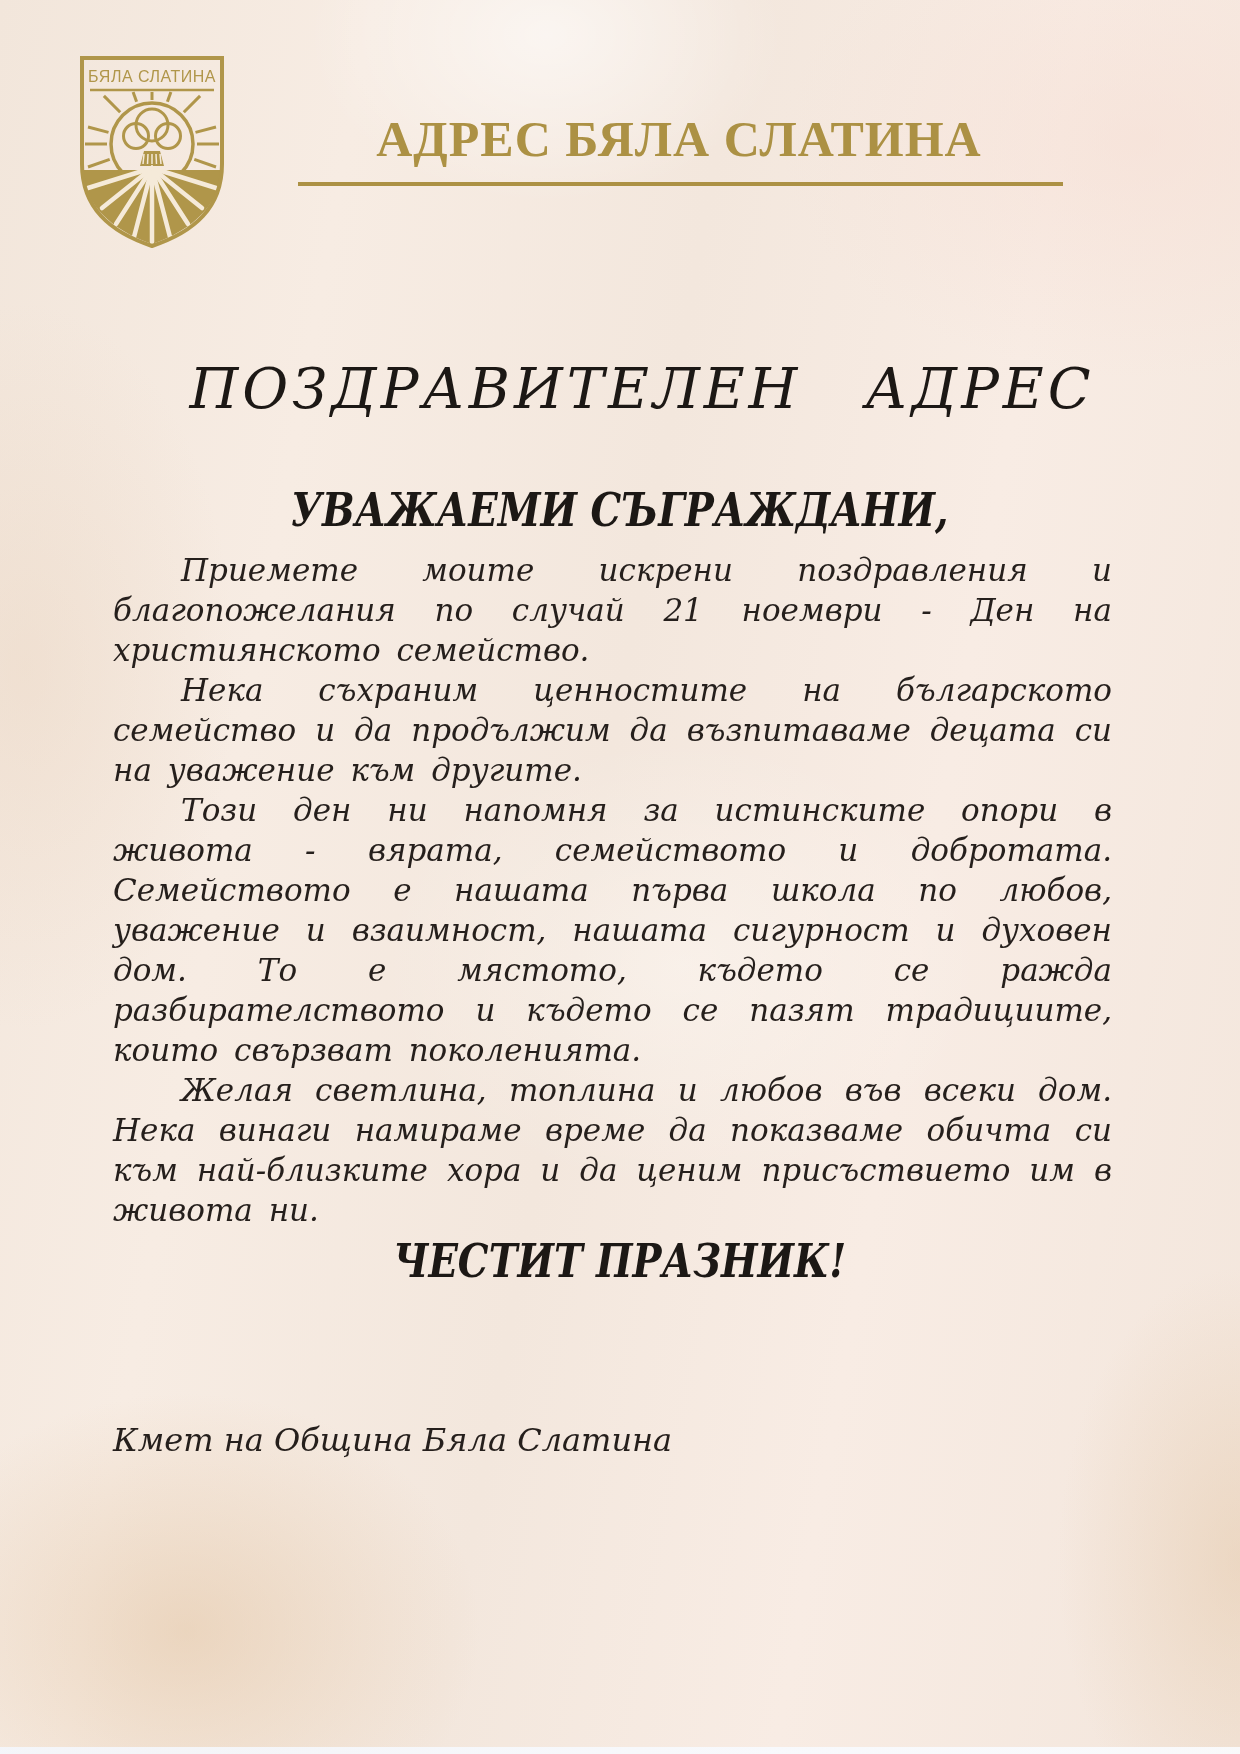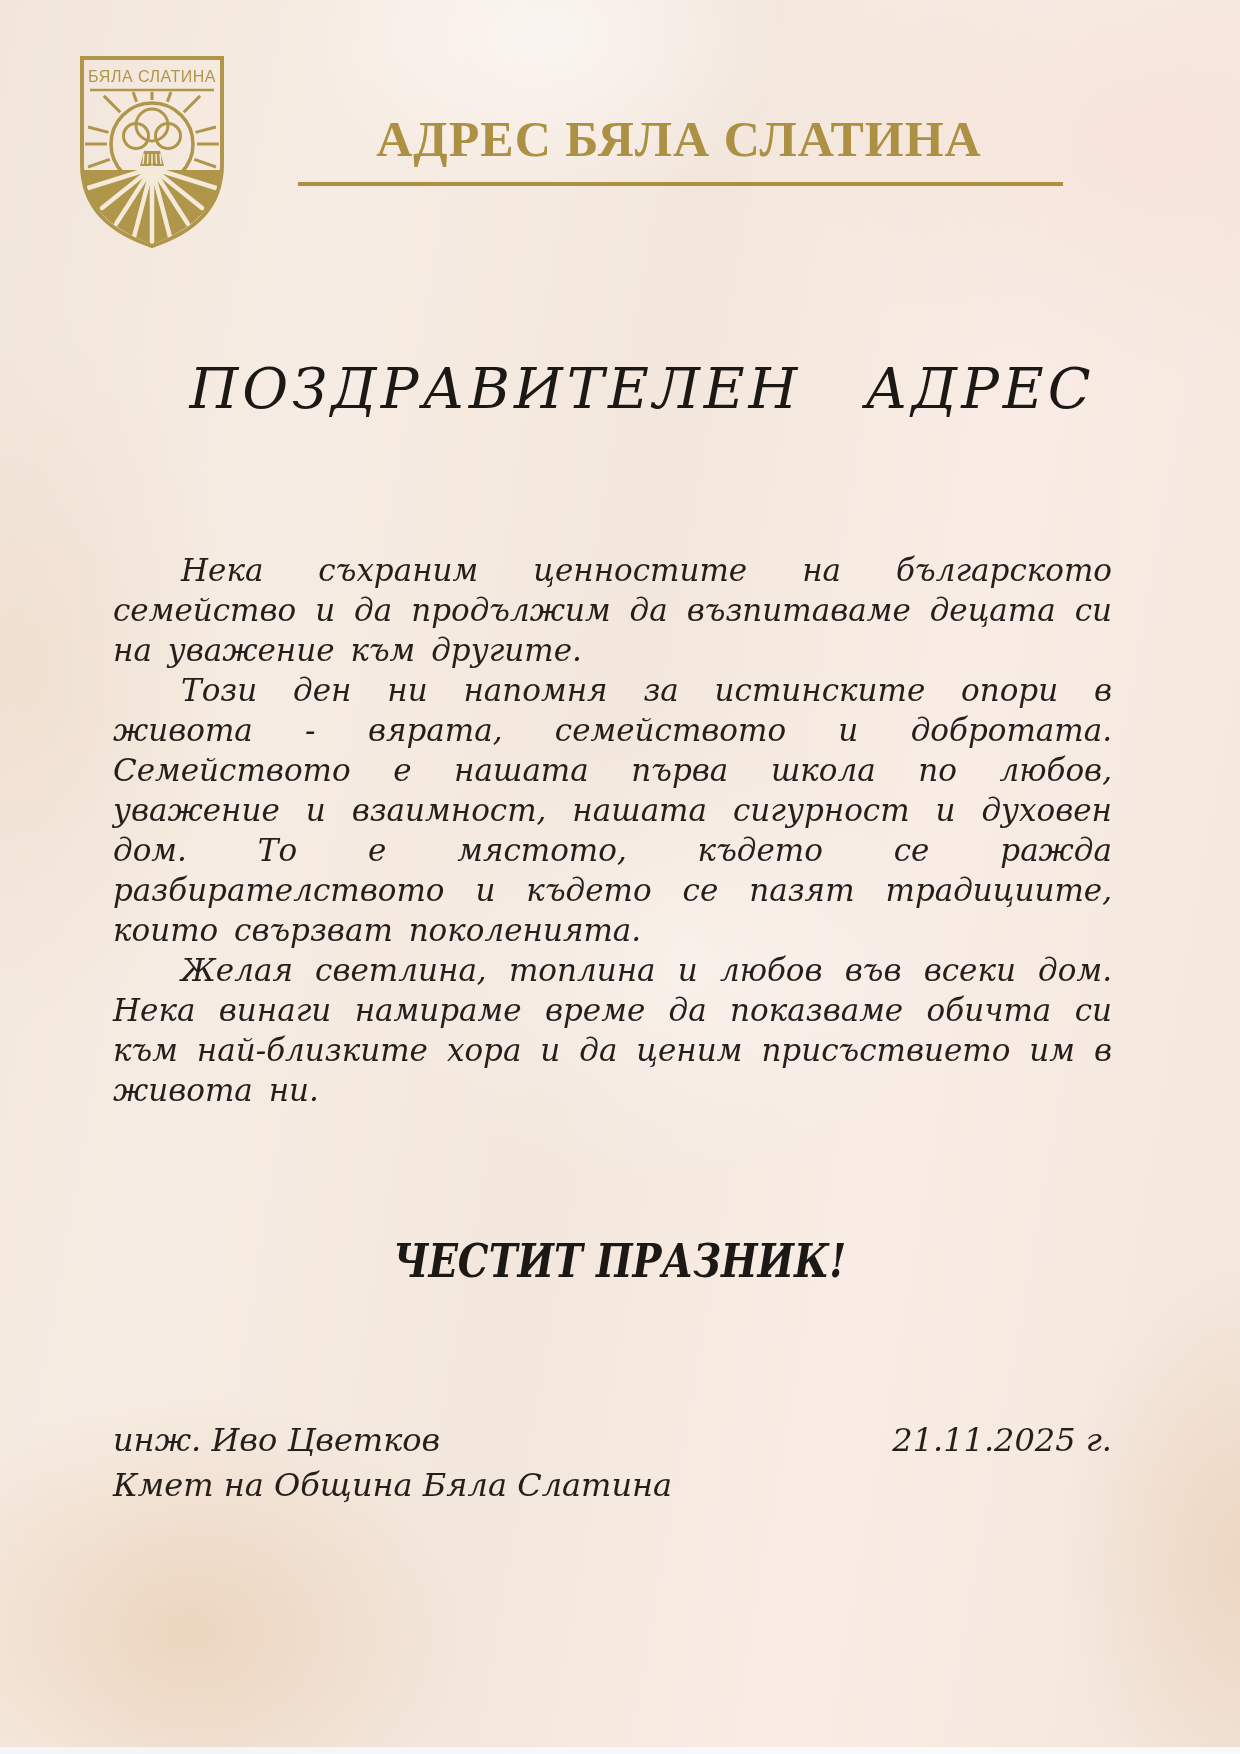--- a/index.html
+++ b/index.html
@@ -148,35 +148,35 @@
     <path d="M6,6 L146,6 L146,112 C146,156 118,180 76,194 C34,180 6,156 6,112 Z" fill="none" stroke="#b0964a" stroke-width="4"></path>
   </svg>
 
   <div class="header">
     <h1>АДРЕС БЯЛА СЛАТИНА</h1>
     <div class="underline"></div>
   </div>
 
   <div class="doc-title">ПОЗДРАВИТЕЛЕН АДРЕС</div>
 
+  <div class="salutation">
+    <span>УВАЖАЕМИ СЪГРАЖДАНИ,</span>
+  </div>
 
   <div class="body-text">
+    <p>Приемете моите искрени поздравления и благопожелания по случай 21 ноември - Ден на християнското семейство.</p>
     <p>Нека съхраним ценностите на българското семейство и да продължим да възпитаваме децата си на уважение към другите.</p>
     <p>Този ден ни напомня за истинските опори в живота - вярата, семейството и добротата. Семейството е нашата първа школа по любов, уважение и взаимност, нашата сигурност и духовен дом. То е мястото, където се ражда разбирателството и където се пазят традициите, които свързват поколенията.</p>
     <p>Желая светлина, топлина и любов във всеки дом. Нека винаги намираме време да показваме обичта си към най-близките хора и да ценим присъствието им в живота ни.</p>
   </div>
 
   <div class="closing">
     <span>ЧЕСТИТ ПРАЗНИК!</span>
   </div>
 
   <div class="signature">
-    <div class="row">
-      <span>инж. Иво Цветков</span>
-      <span>21.11.2025 г.</span>
-    </div>
     <div>
       <span>Кмет на Община Бяла Слатина</span>
     </div>
   </div>
 
   <div class="bottom-strip"></div>
 </div>
 
 </body></html>

